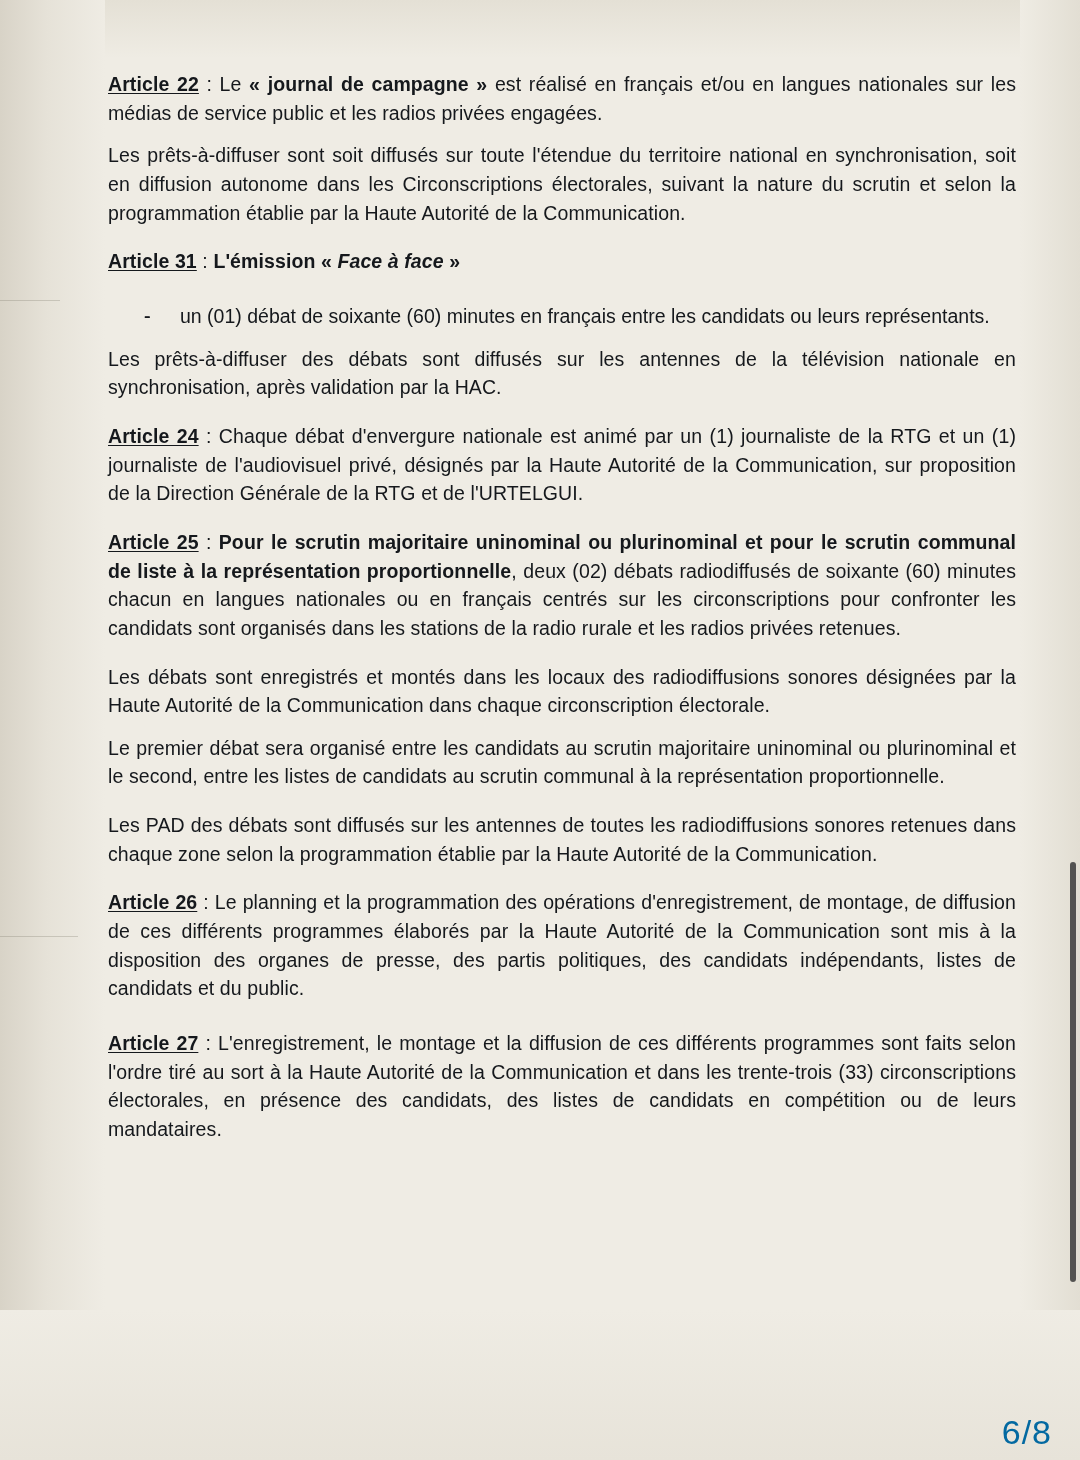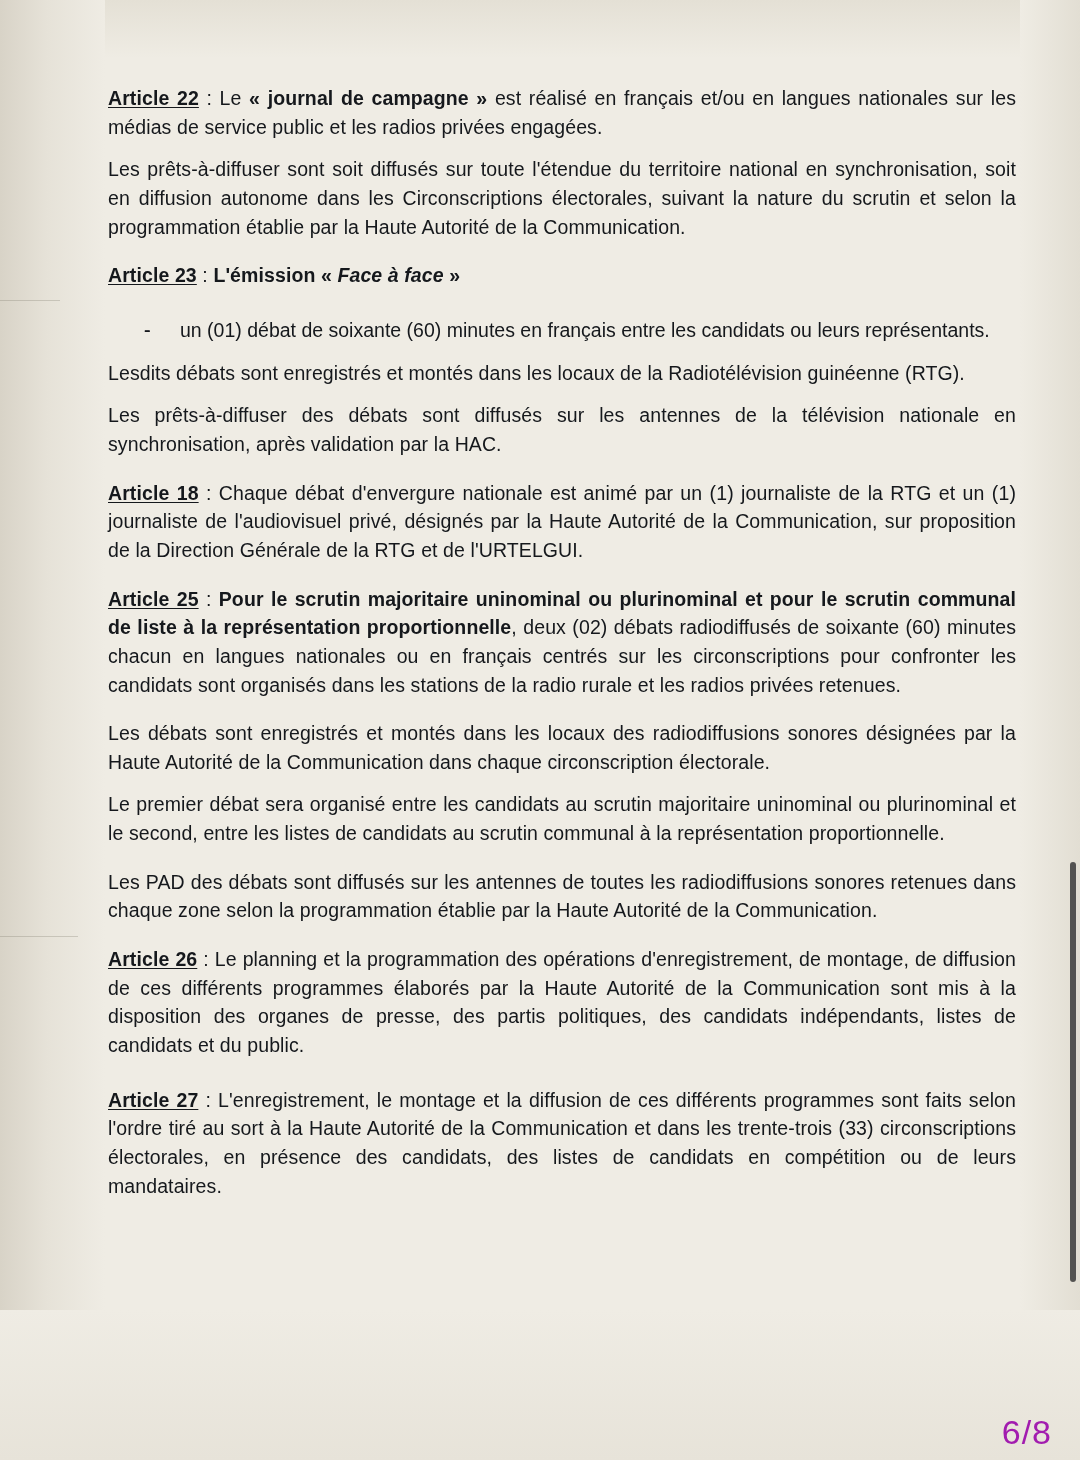--- a/index.html
+++ b/index.html
@@ -57,21 +57,21 @@
     left: 0;
     width: 72px;
     height: 1px;
     background: rgba(120,115,100,0.28);
     pointer-events: none;
   }
 
   .content {
     position: absolute;
     left: 108px;
-    top: 84px;
+    top: 70px;
     width: 908px;
   }
 
   p.para {
     margin: 0 0 14px 0;
     font-size: 19.5px;
     line-height: 1.47;
     color: #15181c;
     text-align: justify;
     text-justify: inter-word;
@@ -107,21 +107,21 @@
     position: absolute;
     left: 36px;
     top: 0;
   }
 
   .page-number {
     position: absolute;
     right: 28px;
     bottom: 8px;
     font-size: 34px;
-    color: #a21caf;
+    color: #0369a1;
     font-family: "Liberation Sans", sans-serif;
     letter-spacing: 1px;
   }
 
   .scrollbar-track {
     position: absolute;
     right: 4px;
     top: 0;
     width: 6px;
     height: 100%;
@@ -154,43 +154,40 @@
 
     <p class="para">
       <span class="art-label">Article 22</span><span> : Le </span><span class="b">« journal de campagne »</span><span> est réalisé en français et/ou en langues nationales sur les médias de service public et les radios privées engagées.</span>
     </p>
 
     <p class="para gap-md">
       <span>Les prêts-à-diffuser sont soit diffusés sur toute l'étendue du territoire national en synchronisation, soit en diffusion autonome dans les Circonscriptions électorales, suivant la nature du scrutin et selon la programmation établie par la Haute Autorité de la Communication.</span>
     </p>
 
     <p class="para gap-lg">
-      <span class="art-label">Article 23</span><span> : </span><span class="b">L'émission </span><span class="b">« </span><span class="bi">Face à face</span><span class="b"> »</span>
+      <span class="art-label">Article 31</span><span> : </span><span class="b">L'émission </span><span class="b">« </span><span class="bi">Face à face</span><span class="b"> »</span>
     </p>
 
 
     <ul class="bullets">
       <li>
         <span class="dash">-</span>
       </li>
       <li>
         <span class="dash">-</span><span>un (01) débat de soixante (60) minutes en français entre les candidats ou leurs représentants.</span>
       </li>
     </ul>
 
-    <p class="para">
-      <span>Lesdits débats sont enregistrés et montés dans les locaux de la Radiotélévision guinéenne (RTG).</span>
-    </p>
 
     <p class="para gap-md">
       <span>Les prêts-à-diffuser des débats sont diffusés sur les antennes de la télévision nationale en synchronisation, après validation par la HAC.</span>
     </p>
 
     <p class="para gap-md">
-      <span class="art-label">Article 18</span><span> : Chaque débat d'envergure nationale est animé par un (1) journaliste de la RTG et un (1) journaliste de l'audiovisuel privé, désignés par la Haute Autorité de la Communication, sur proposition de la Direction Générale de la RTG et de l'URTELGUI.</span>
+      <span class="art-label">Article 24</span><span> : Chaque débat d'envergure nationale est animé par un (1) journaliste de la RTG et un (1) journaliste de l'audiovisuel privé, désignés par la Haute Autorité de la Communication, sur proposition de la Direction Générale de la RTG et de l'URTELGUI.</span>
     </p>
 
     <p class="para gap-md">
       <span class="art-label">Article 25</span><span> : </span><span class="b">Pour le scrutin majoritaire uninominal ou plurinominal et pour le scrutin communal de liste à la représentation proportionnelle</span><span>, deux (02) débats radiodiffusés de soixante (60) minutes chacun en langues nationales ou en français centrés sur les circonscriptions pour confronter les candidats sont organisés dans les stations de la radio rurale et les radios privées retenues.</span>
     </p>
 
     <p class="para">
       <span>Les débats sont enregistrés et montés dans les locaux des radiodiffusions sonores désignées par la Haute Autorité de la Communication dans chaque circonscription électorale.</span>
     </p>
 

